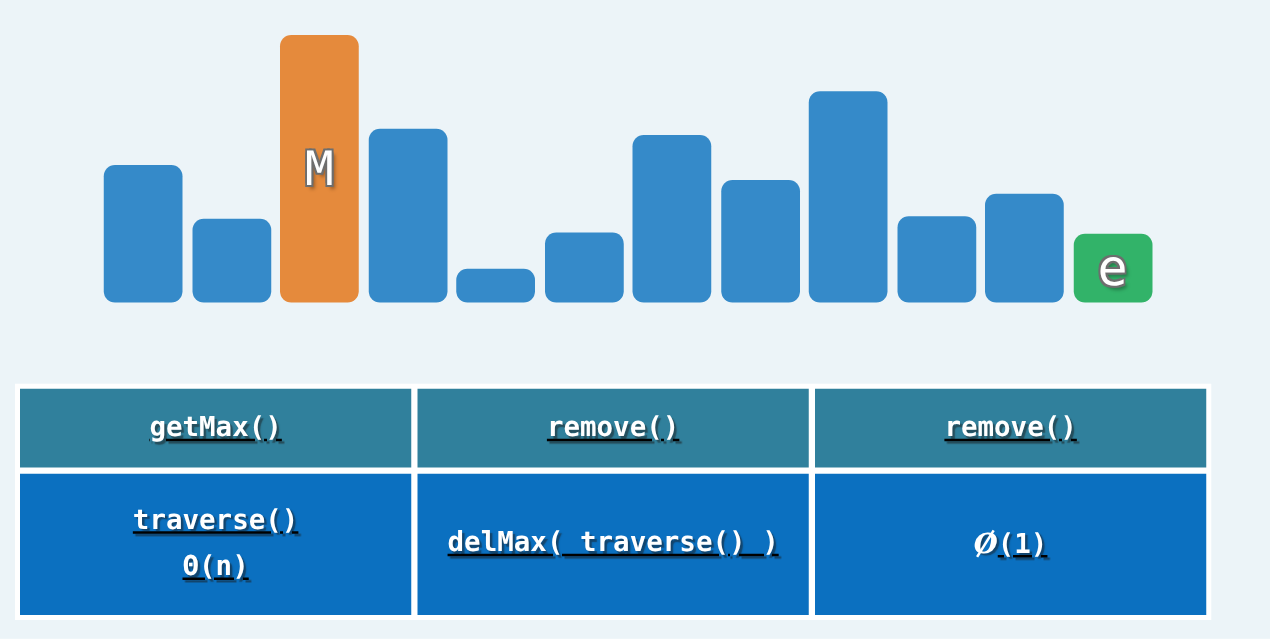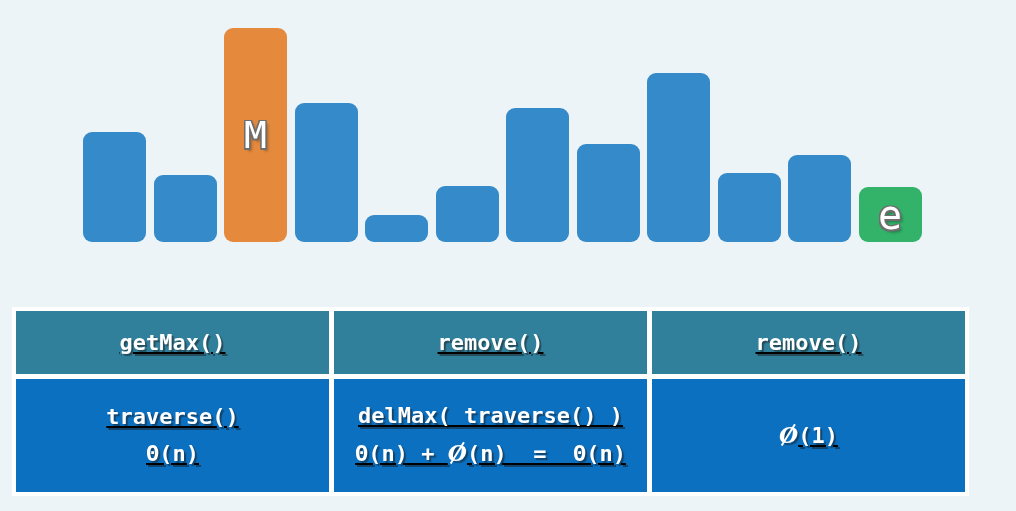--- a/index.html
+++ b/index.html
@@ -97,21 +97,20 @@
       <span>remove()</span>
     </div>
 
     <div class="td">
       <div class="cell-line">traverse()</div>
       <div class="cell-line"><span>Θ(n)</span><span></span></div>
     </div>
 
     <div class="td">
       <div class="cell-line">delMax( traverse() )</div>
-      <div class="cell-line"><span>Θ(n) + </span><span class="big-o">O</span><span>(n)  =  Θ(n)</span></div>
     </div>
 
     <div class="td">
       <div class="cell-line"><span></span><span class="big-o">O</span><span>(1)</span></div>
     </div>
   </div>
 
 </div>
 
 </body></html>

